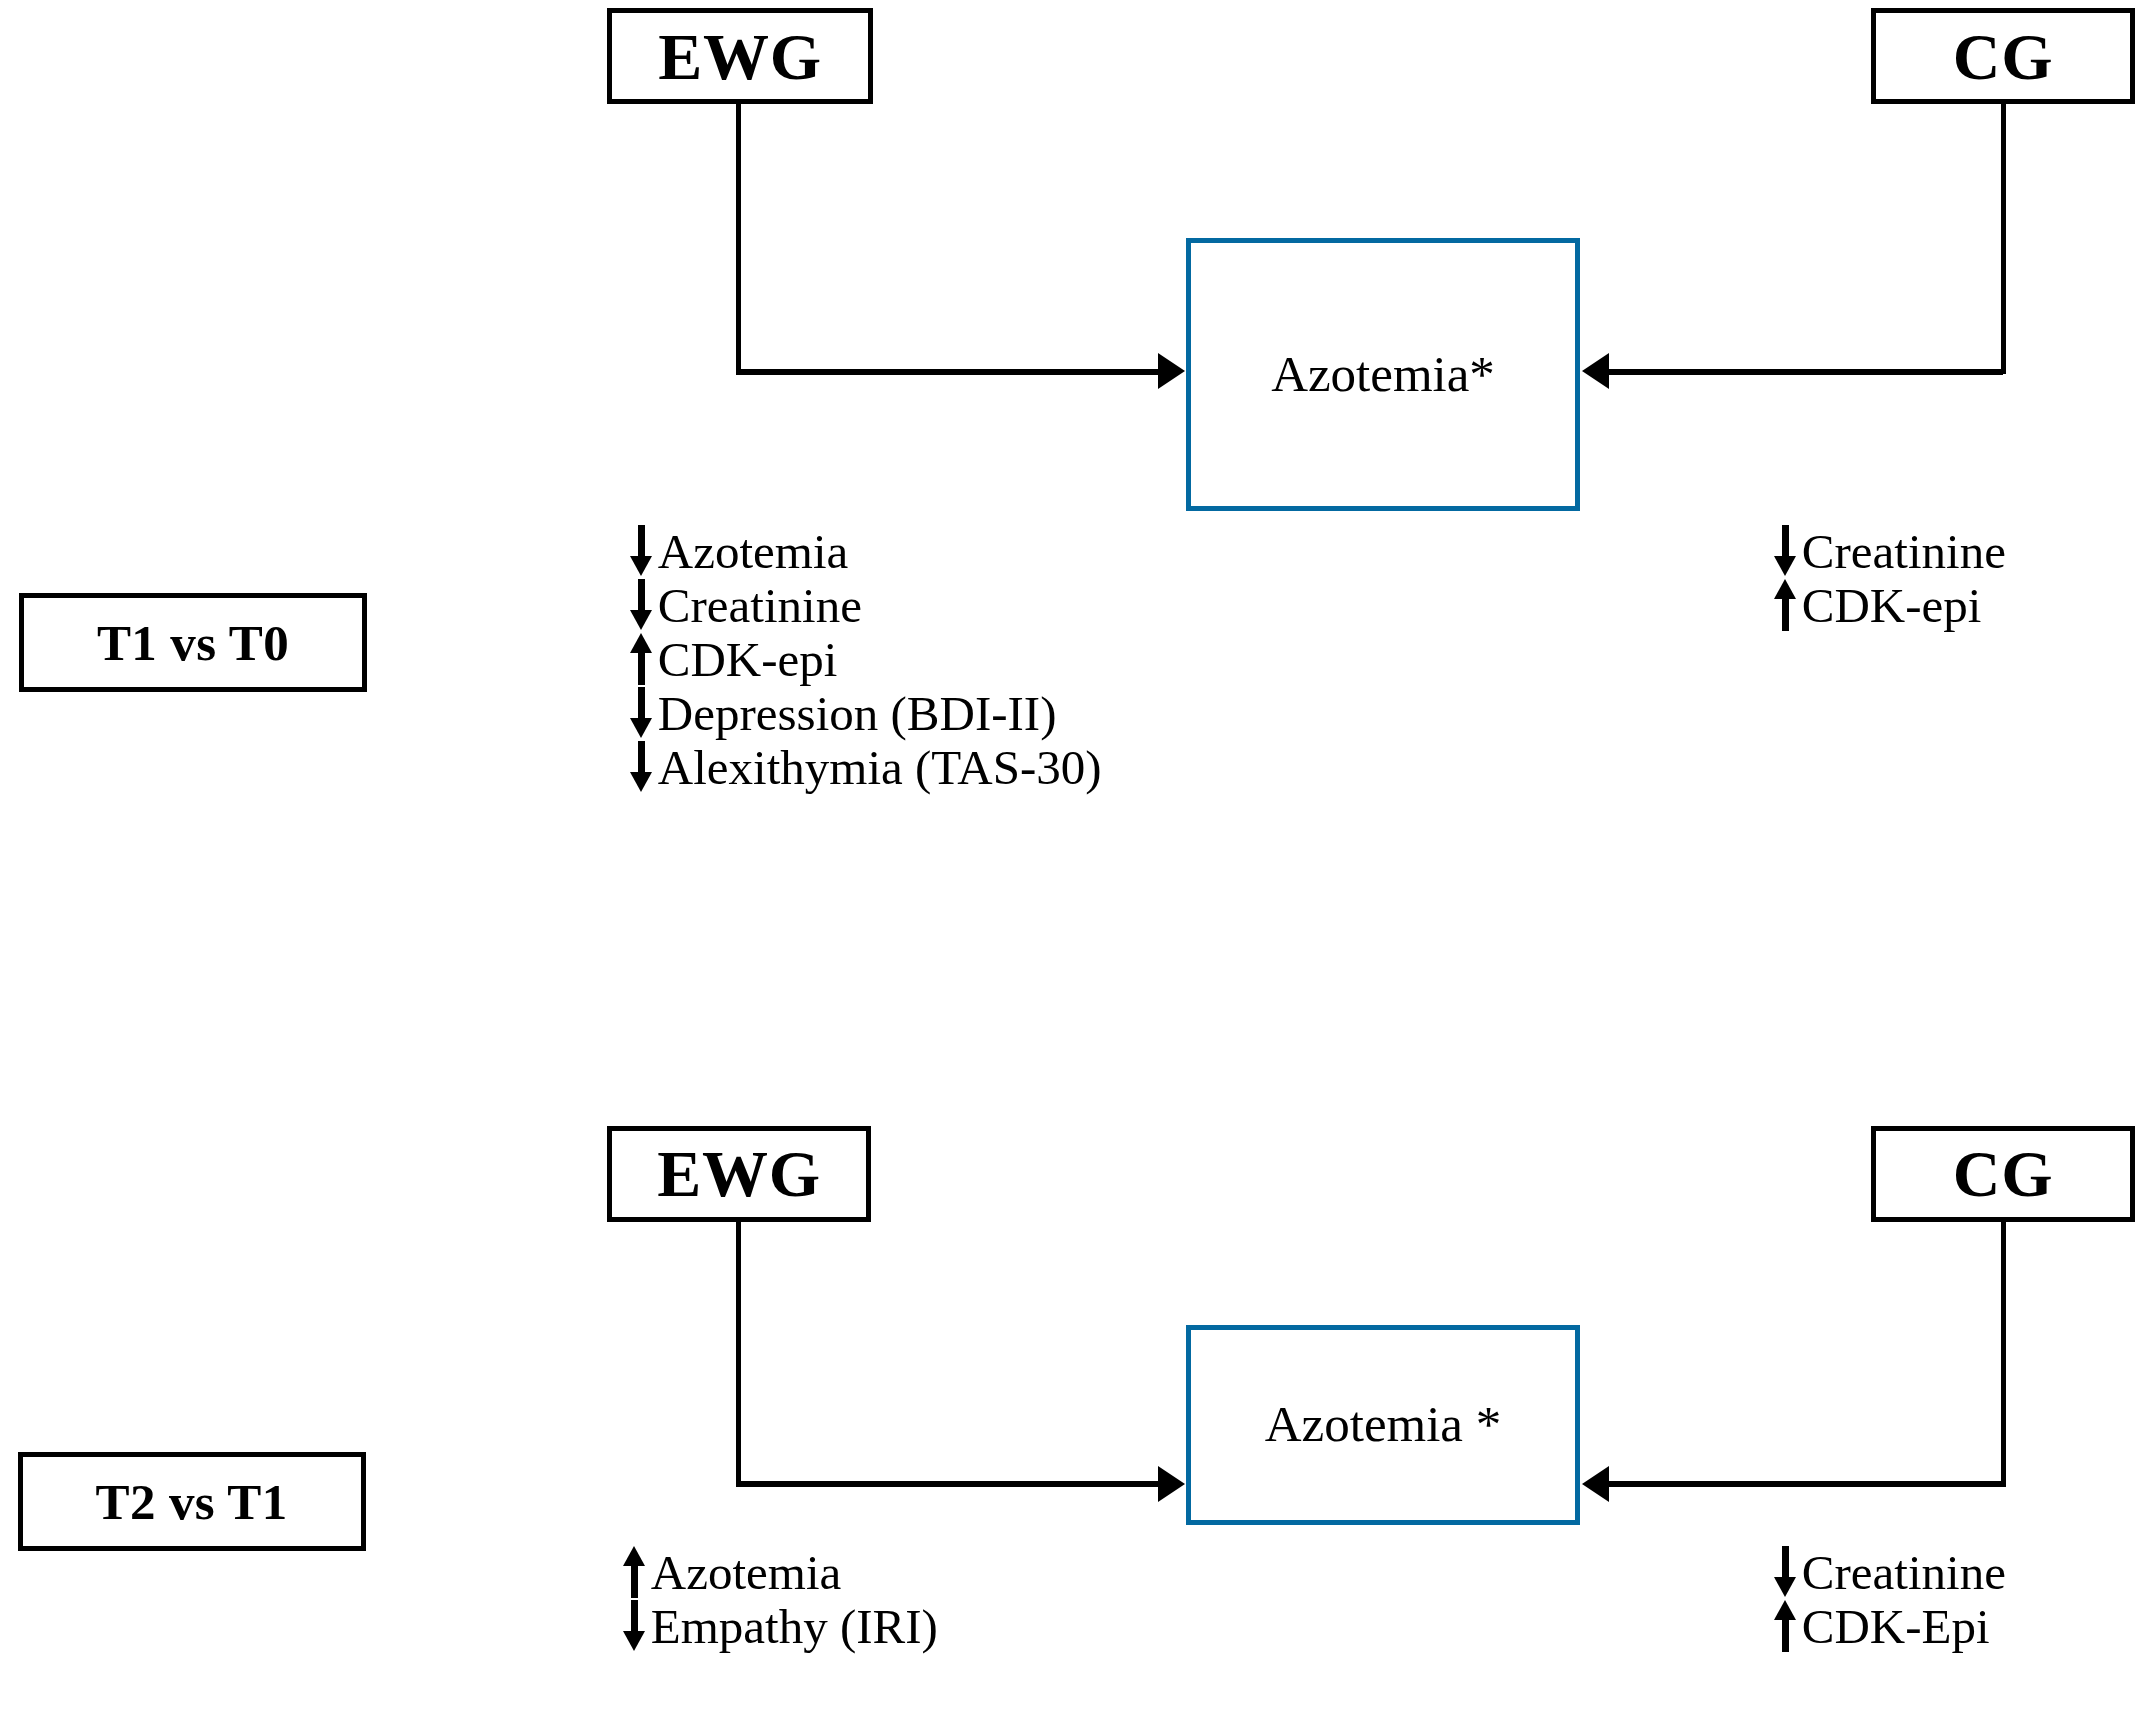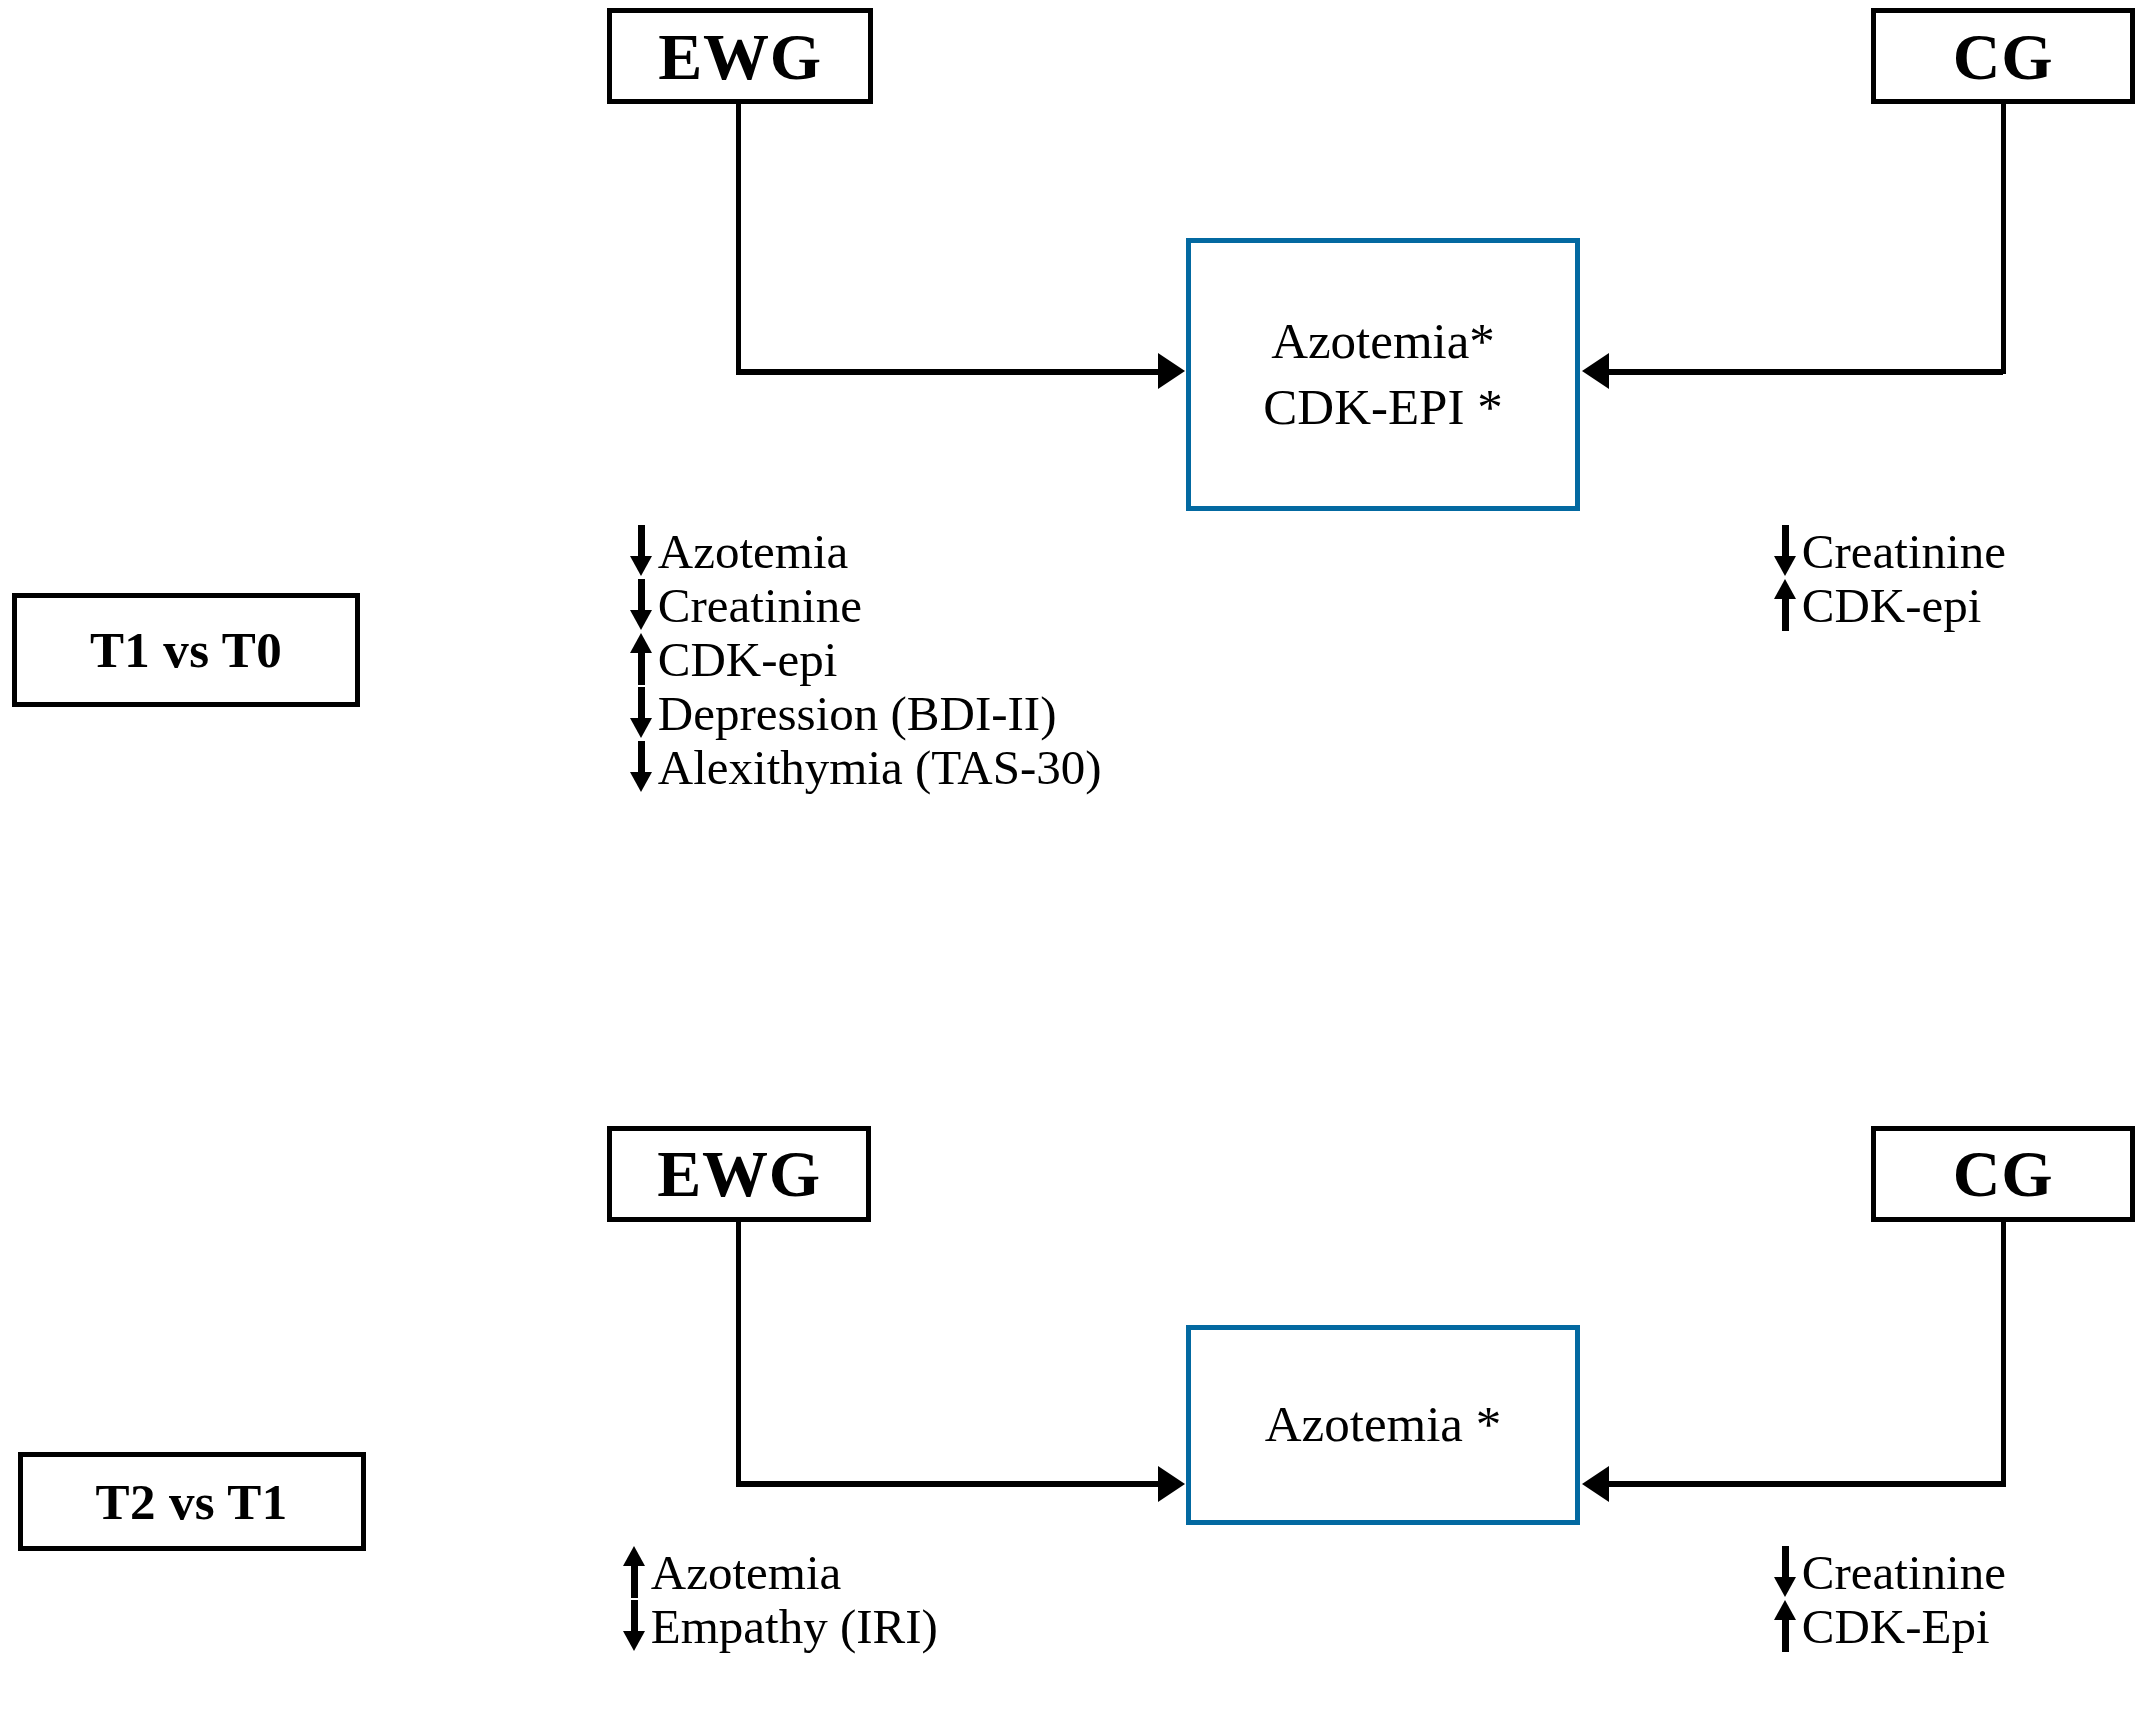--- a/index.html
+++ b/index.html
@@ -146,21 +146,21 @@
     font-size: 49px;
     line-height: 1;
     padding-left: 2.8px;
   }
 </style>
 </head>
 <body>
 
 <div id="canvas">
 
-  <div class="period-box" style="left:12px; top:593px; width:348px; height:114px;">
+  <div class="period-box" style="left:19px; top:593px; width:348px; height:99px;">
     <span class="period-label">T1 vs T0</span>
   </div>
 
   <div class="node-box" style="left:607px; top:8.4px; width:266px; height:96px;">
     <span class="node-label">EWG</span>
   </div>
 
   <div class="node-box" style="left:1871px; top:8.4px; width:264px; height:96px;">
     <span class="node-label">CG</span>
   </div>
@@ -168,21 +168,20 @@
   <div class="vline" style="left:736px; top:104px; height:270px;"></div>
   <div class="hline" style="left:736px; top:369px; width:422px;"></div>
   <div class="arrowhead-right" style="left:1158px; top:353px;"></div>
 
   <div class="vline" style="left:2001px; top:104px; height:270px;"></div>
   <div class="hline" style="left:1609px; top:369px; width:394px;"></div>
   <div class="arrowhead-left" style="left:1582px; top:353px;"></div>
 
   <div class="outcome-box" style="left:1186px; top:238px; width:394px; height:273px;">
     <span class="outcome-line">Azotemia*</span>
-    <span class="outcome-line">CDK-EPI *</span>
   </div>
 
   <div class="change-list" style="left:627px; top:524px;">
 
     <div class="change-item">
       <span class="arrow-glyph arrow-down">
         <span class="shaft"></span>
           <span class="head-down"></span>
       </span>
       <span class="change-text">Azotemia</span>

